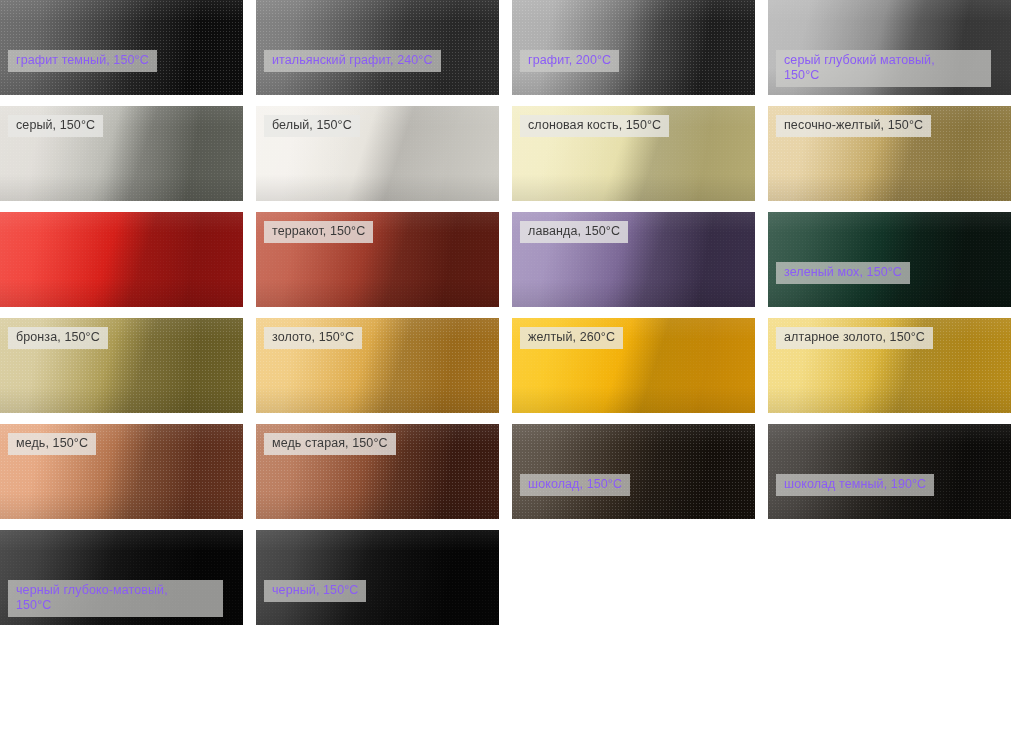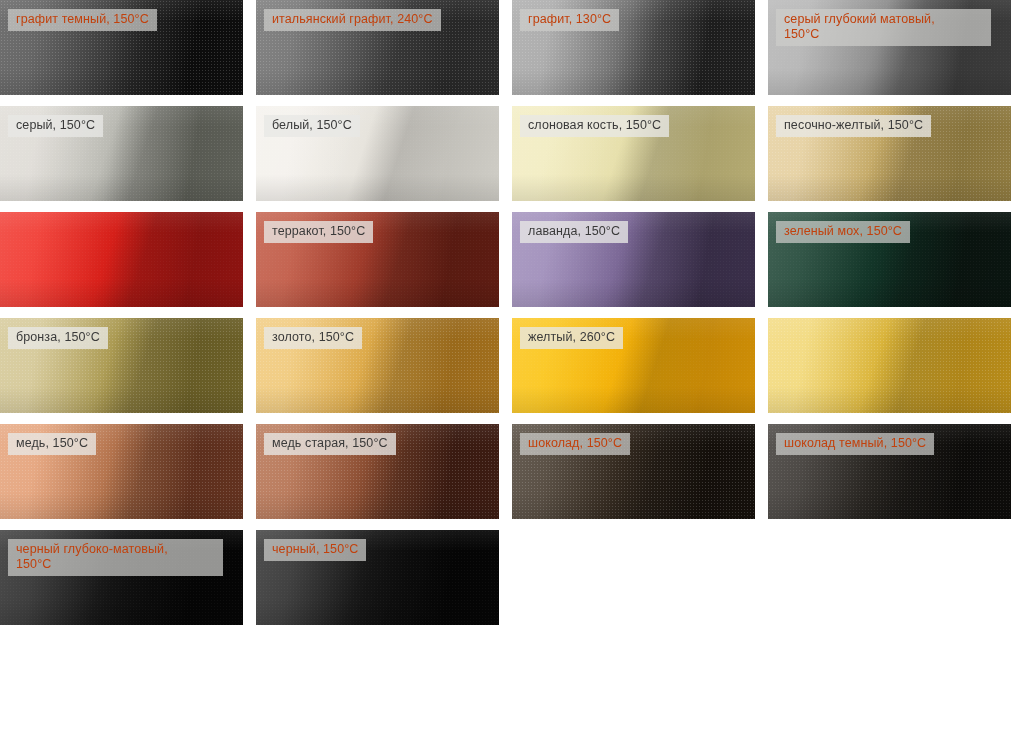--- a/index.html
+++ b/index.html
@@ -76,21 +76,21 @@
     max-width: 227px;
     padding: 3px 8px 4px 8px;
     font-size: 12.5px;
     line-height: 15px;
     letter-spacing: .1px;
     color: #3a3a3a;
     background: rgba(232,232,230,0.78);
     white-space: pre-line;
     box-sizing: border-box;
   }
-  .swatch.dark .label { color: #c2410c; background: rgba(205,205,203,0.72); }
+  .swatch.dark .label { color: #8b5cf6; background: rgba(205,205,203,0.72); margin-top: 41px; }
   .swatch.wide-label .label { left: 8px; right: 20px; max-width: none; }
 
   .empty-cell { width: 243px; height: 95px; }
 </style>
 </head>
 <body>
 
 <div id="swatch-grid">
     <div class="swatch metallic dark">
       <div class="base" style="background: linear-gradient(100deg, rgb(86, 86, 86) 0%, rgb(86, 86, 86) 16%, rgb(58, 58, 58) 46%, rgb(13, 13, 13) 78%, rgb(13, 13, 13) 100%);"></div>
@@ -104,21 +104,21 @@
       <div class="sheen" style="background: linear-gradient(108deg, rgba(255, 255, 255, 0.16) 0%, rgba(255, 255, 255, 0.05) 30%, rgba(255, 255, 255, 0) 44%, rgba(0, 0, 0, 0.16) 58%, rgba(0, 0, 0, 0.06) 76%, rgba(0, 0, 0, 0) 100%);"></div>
       <div class="grain"></div>
       <div class="vignette"></div>
       <div class="label">итальянский графит, 240°C</div>
     </div>
     <div class="swatch metallic dark">
       <div class="base" style="background: linear-gradient(100deg, rgb(166, 166, 166) 0%, rgb(166, 166, 166) 16%, rgb(111, 111, 111) 46%, rgb(31, 31, 31) 78%, rgb(31, 31, 31) 100%);"></div>
       <div class="sheen" style="background: linear-gradient(108deg, rgba(255, 255, 255, 0.16) 0%, rgba(255, 255, 255, 0.05) 30%, rgba(255, 255, 255, 0) 44%, rgba(0, 0, 0, 0.16) 58%, rgba(0, 0, 0, 0.06) 76%, rgba(0, 0, 0, 0) 100%);"></div>
       <div class="grain"></div>
       <div class="vignette"></div>
-      <div class="label">графит, 130°C</div>
+      <div class="label">графит, 200°C</div>
     </div>
     <div class="swatch matte dark wide-label">
       <div class="base" style="background: linear-gradient(100deg, rgb(178, 178, 178) 0%, rgb(178, 178, 178) 16%, rgb(141, 141, 141) 46%, rgb(59, 59, 59) 78%, rgb(59, 59, 59) 100%);"></div>
       <div class="sheen" style="background: linear-gradient(108deg, rgba(255, 255, 255, 0.16) 0%, rgba(255, 255, 255, 0.05) 30%, rgba(255, 255, 255, 0) 44%, rgba(0, 0, 0, 0.16) 58%, rgba(0, 0, 0, 0.06) 76%, rgba(0, 0, 0, 0) 100%);"></div>
       <div class="grain"></div>
       <div class="vignette"></div>
       <div class="label">серый глубокий матовый,
 150°C</div>
     </div>
     <div class="swatch semi-metallic ">
@@ -195,20 +195,21 @@
       <div class="sheen" style="background: linear-gradient(108deg, rgba(255, 255, 255, 0.16) 0%, rgba(255, 255, 255, 0.05) 30%, rgba(255, 255, 255, 0) 44%, rgba(0, 0, 0, 0.16) 58%, rgba(0, 0, 0, 0.06) 76%, rgba(0, 0, 0, 0) 100%);"></div>
       <div class="grain"></div>
       <div class="vignette"></div>
       <div class="label">желтый, 260°C</div>
     </div>
     <div class="swatch metallic ">
       <div class="base" style="background: linear-gradient(100deg, rgb(242, 216, 120) 0%, rgb(242, 216, 120) 16%, rgb(218, 180, 58) 46%, rgb(185, 141, 26) 78%, rgb(185, 141, 26) 100%);"></div>
       <div class="sheen" style="background: linear-gradient(108deg, rgba(255, 255, 255, 0.16) 0%, rgba(255, 255, 255, 0.05) 30%, rgba(255, 255, 255, 0) 44%, rgba(0, 0, 0, 0.16) 58%, rgba(0, 0, 0, 0.06) 76%, rgba(0, 0, 0, 0) 100%);"></div>
       <div class="grain"></div>
       <div class="vignette"></div>
+      <div class="label">алтарное золото, 150°C</div>
     </div>
     <div class="swatch metallic ">
       <div class="base" style="background: linear-gradient(100deg, rgb(228, 160, 119) 0%, rgb(228, 160, 119) 16%, rgb(178, 114, 76) 46%, rgb(99, 50, 31) 78%, rgb(99, 50, 31) 100%);"></div>
       <div class="sheen" style="background: linear-gradient(108deg, rgba(255, 255, 255, 0.16) 0%, rgba(255, 255, 255, 0.05) 30%, rgba(255, 255, 255, 0) 44%, rgba(0, 0, 0, 0.16) 58%, rgba(0, 0, 0, 0.06) 76%, rgba(0, 0, 0, 0) 100%);"></div>
       <div class="grain"></div>
       <div class="vignette"></div>
       <div class="label">медь, 150°C</div>
     </div>
     <div class="swatch metallic ">
       <div class="base" style="background: linear-gradient(100deg, rgb(180, 112, 79) 0%, rgb(180, 112, 79) 16%, rgb(138, 77, 50) 46%, rgb(61, 28, 18) 78%, rgb(61, 28, 18) 100%);"></div>
@@ -222,21 +223,21 @@
       <div class="sheen" style="background: linear-gradient(108deg, rgba(255, 255, 255, 0.16) 0%, rgba(255, 255, 255, 0.05) 30%, rgba(255, 255, 255, 0) 44%, rgba(0, 0, 0, 0.16) 58%, rgba(0, 0, 0, 0.06) 76%, rgba(0, 0, 0, 0) 100%);"></div>
       <div class="grain"></div>
       <div class="vignette"></div>
       <div class="label">шоколад, 150°C</div>
     </div>
     <div class="swatch semi-metallic dark">
       <div class="base" style="background: linear-gradient(100deg, rgb(58, 54, 50) 0%, rgb(58, 54, 50) 16%, rgb(38, 35, 31) 46%, rgb(13, 12, 10) 78%, rgb(13, 12, 10) 100%);"></div>
       <div class="sheen" style="background: linear-gradient(108deg, rgba(255, 255, 255, 0.16) 0%, rgba(255, 255, 255, 0.05) 30%, rgba(255, 255, 255, 0) 44%, rgba(0, 0, 0, 0.16) 58%, rgba(0, 0, 0, 0.06) 76%, rgba(0, 0, 0, 0) 100%);"></div>
       <div class="grain"></div>
       <div class="vignette"></div>
-      <div class="label">шоколад темный, 150°C</div>
+      <div class="label">шоколад темный, 190°C</div>
     </div>
     <div class="swatch matte dark wide-label">
       <div class="base" style="background: linear-gradient(100deg, rgb(43, 43, 43) 0%, rgb(43, 43, 43) 16%, rgb(21, 21, 21) 46%, rgb(5, 5, 5) 78%, rgb(5, 5, 5) 100%);"></div>
       <div class="sheen" style="background: linear-gradient(108deg, rgba(255, 255, 255, 0.16) 0%, rgba(255, 255, 255, 0.05) 30%, rgba(255, 255, 255, 0) 44%, rgba(0, 0, 0, 0.16) 58%, rgba(0, 0, 0, 0.06) 76%, rgba(0, 0, 0, 0) 100%);"></div>
       <div class="grain"></div>
       <div class="vignette"></div>
       <div class="label">черный глубоко-матовый,
 150°C</div>
     </div>
     <div class="swatch matte dark">

